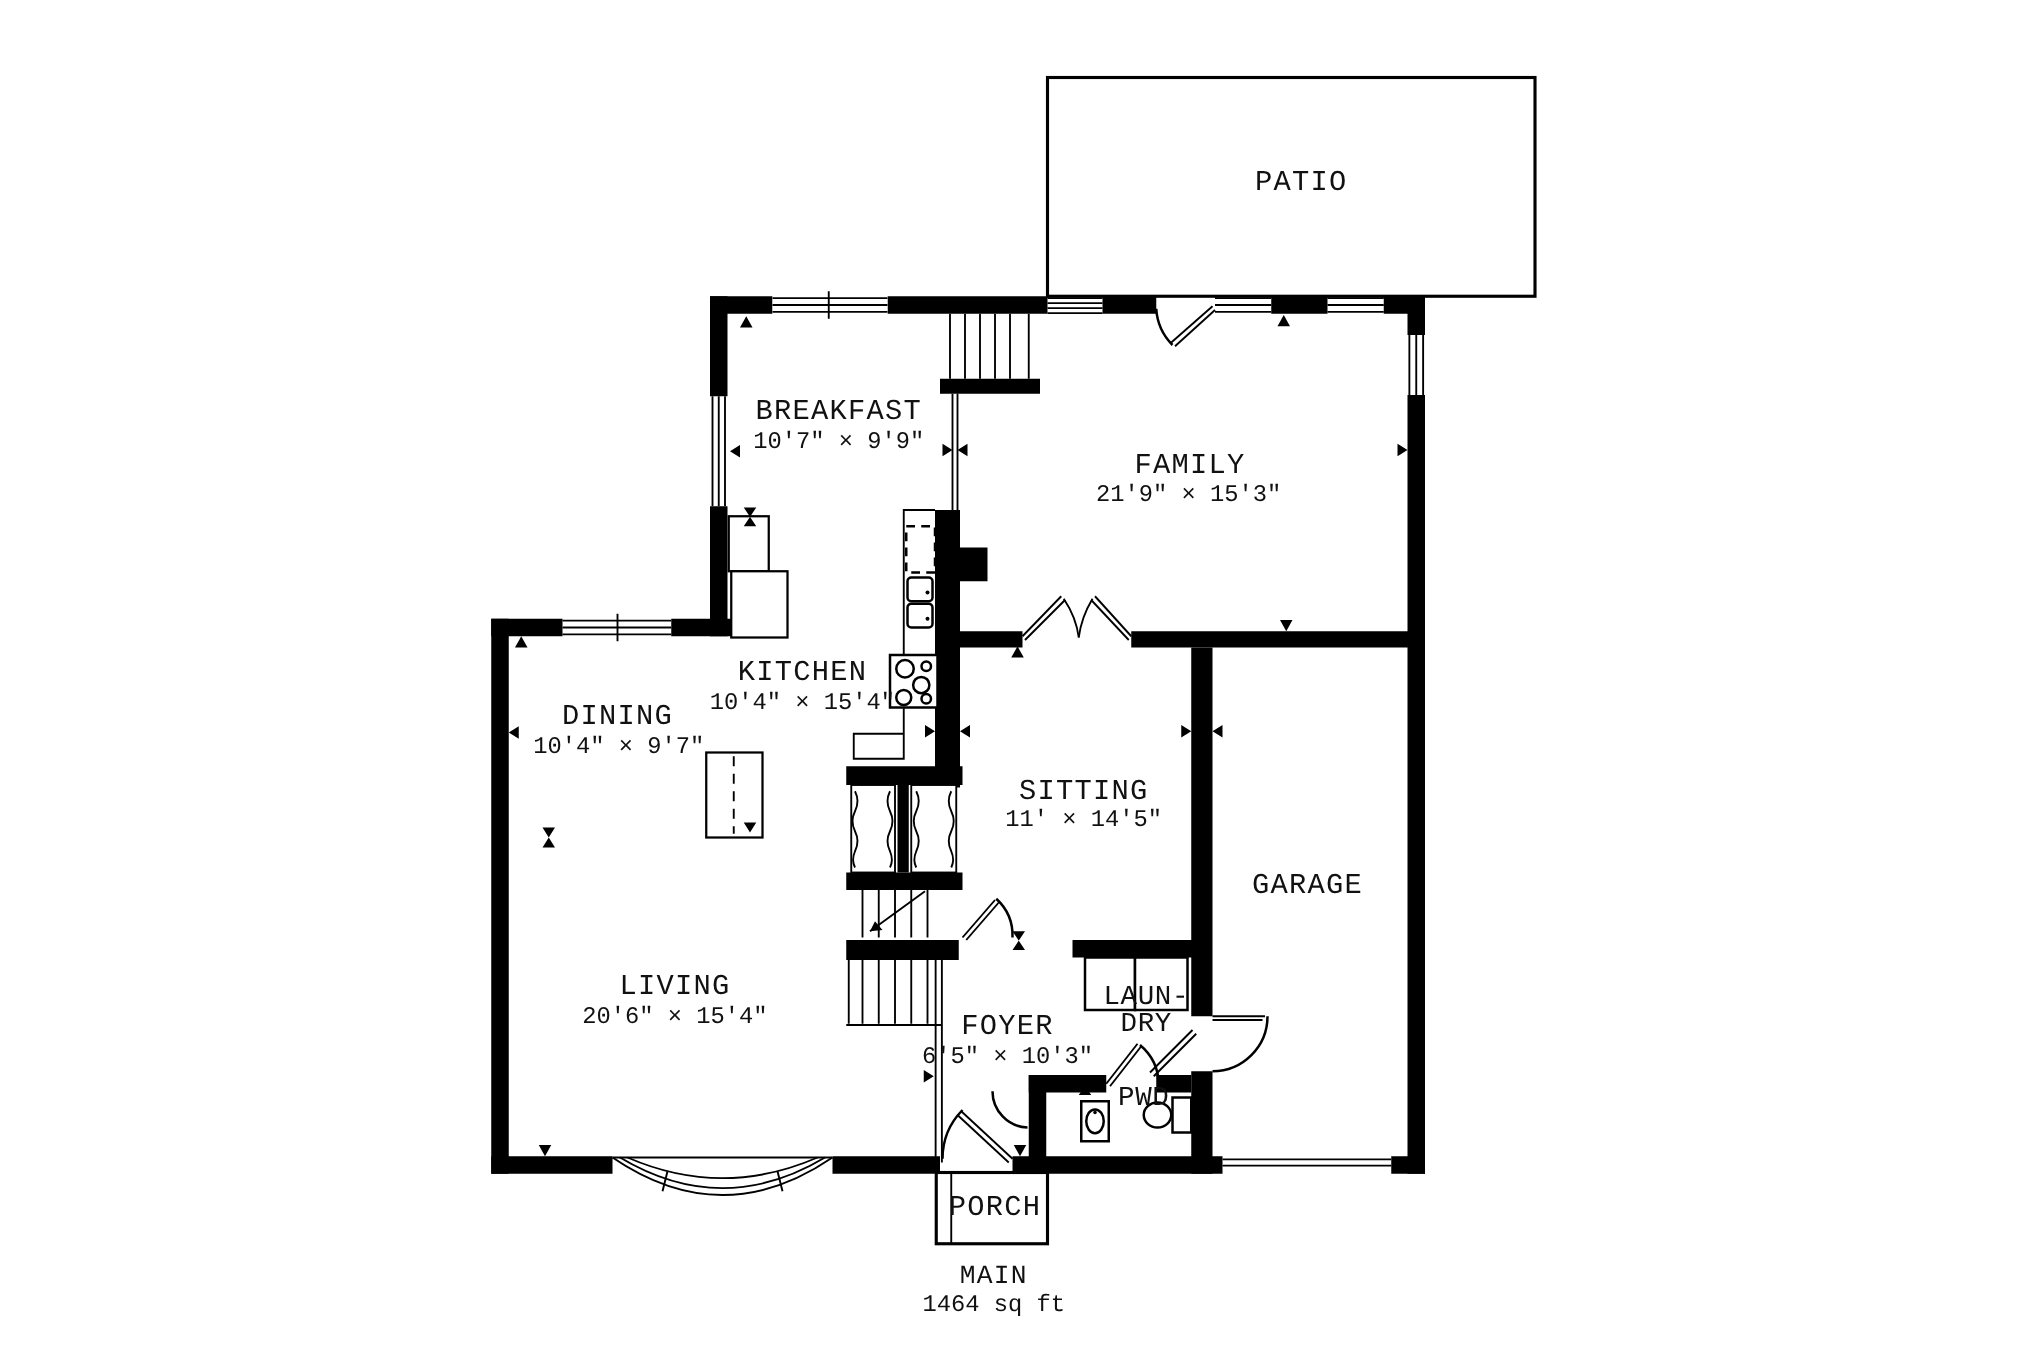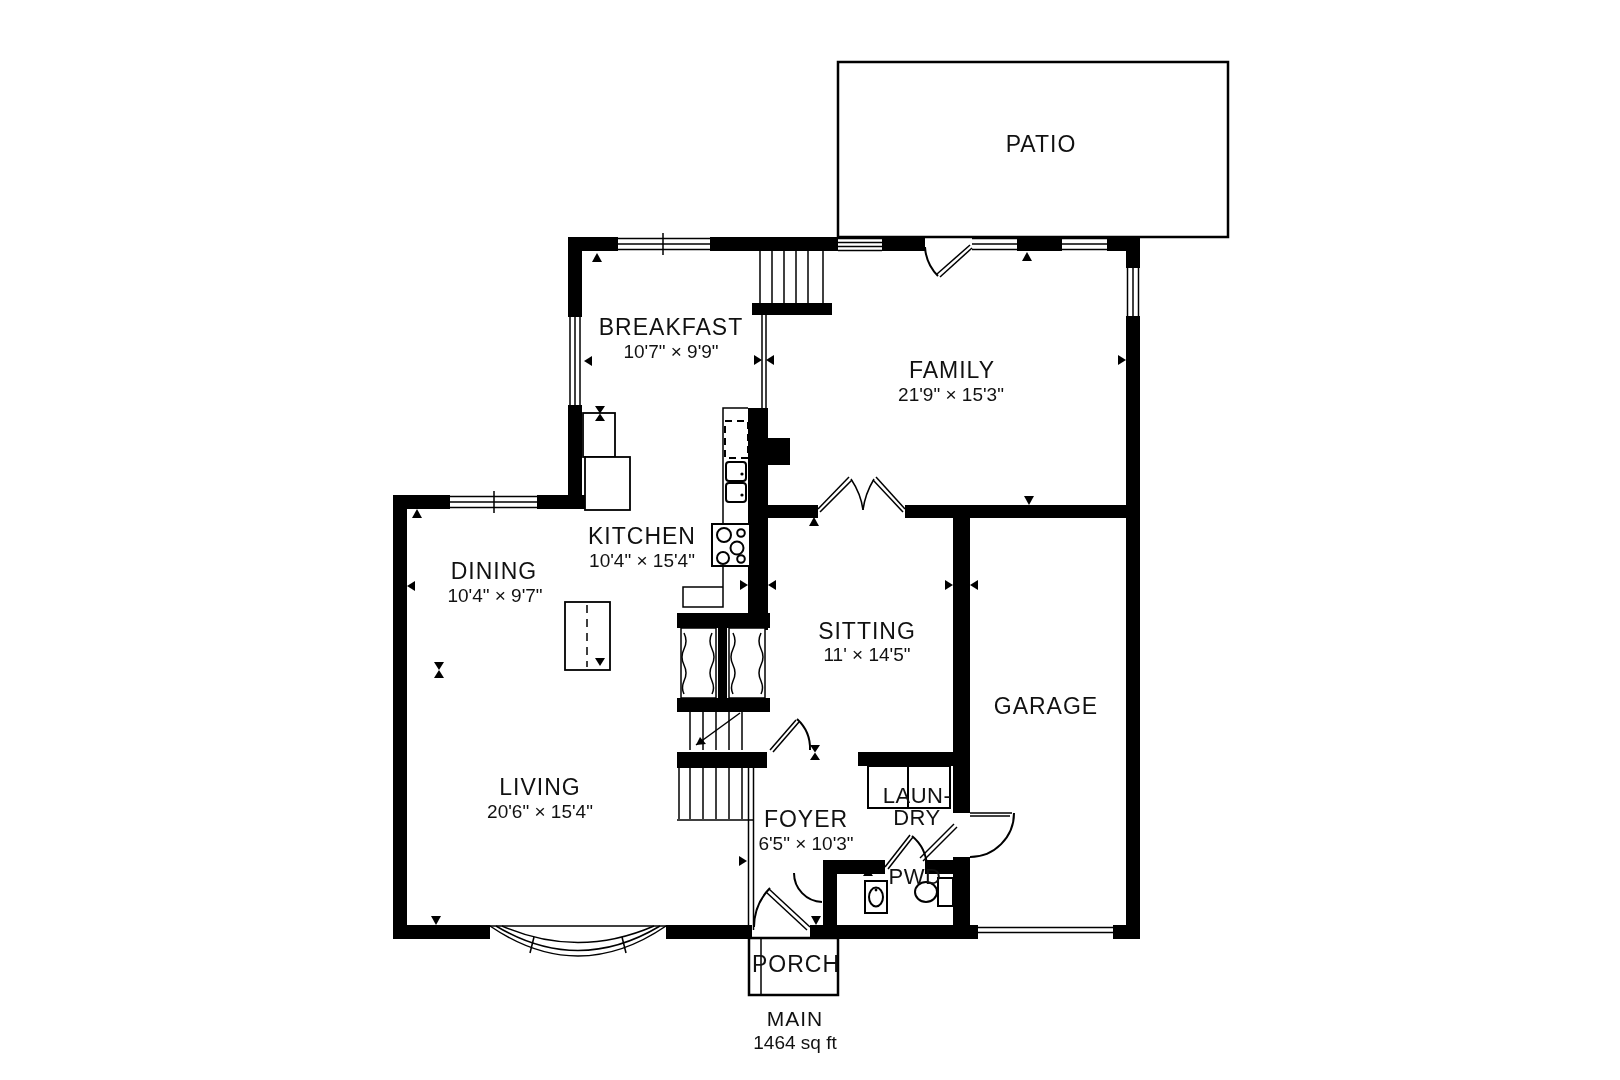--- a/index.html
+++ b/index.html
@@ -1,17 +1,17 @@
 <!DOCTYPE html>
 <html><head>
 <meta charset="utf-8">
 <style>
   html,body{margin:0;padding:0;background:#ffffff;}
   .stage{position:relative;width:1620px;height:1080px;background:#ffffff;overflow:hidden;
-         font-family:Liberation Sans, sans-serif;}
+         font-family:Liberation Mono, monospace;}
   svg{position:absolute;left:0;top:0;}
   text{fill:#111111;}
   .room-name{font-size:23px;letter-spacing:1px;text-anchor:middle;}
   .room-dims{font-size:19px;text-anchor:middle;}
   .small-name{font-size:22px;letter-spacing:0.5px;text-anchor:middle;}
   .footer-name{font-size:21px;letter-spacing:1px;text-anchor:middle;}
   .footer-area{font-size:19px;text-anchor:middle;}
   .wall{fill:#000000;}
   .thin{stroke:#000000;stroke-width:2;fill:none;}
   .thin15{stroke:#000000;stroke-width:1.5;fill:none;}

